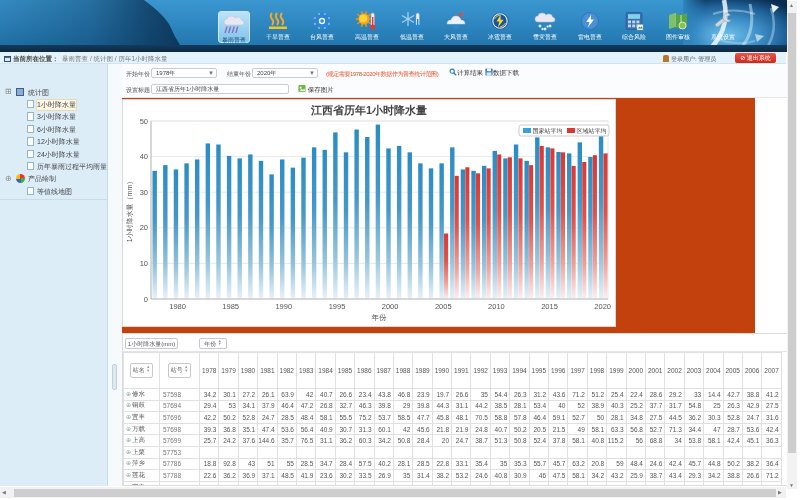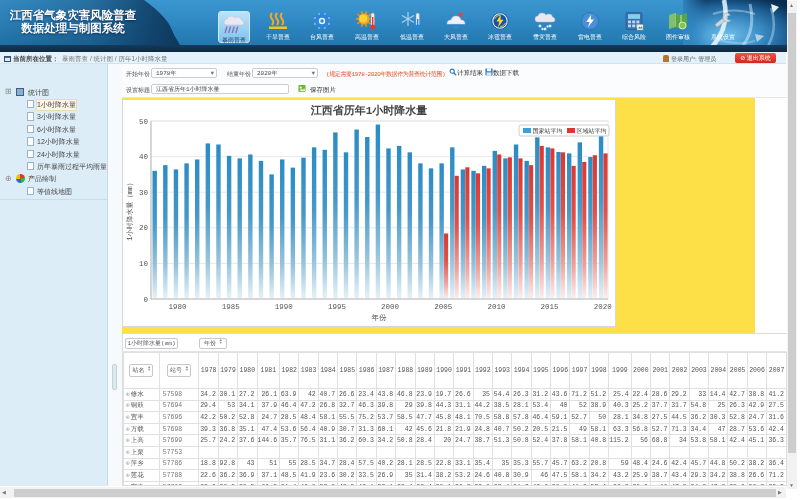--- a/index.html
+++ b/index.html
@@ -33,21 +33,21 @@
 .gico { position:absolute; left:16px; top:1.5px; width:8px; height:8px; background:linear-gradient(90deg,#7fb2d9 45%,#fff 45%,#fff 55%,#7fb2d9 55%); border:1px solid #557; }
 .wheel { position:absolute; left:16px; top:1px; width:9px; height:9px; border-radius:50%; background:conic-gradient(#e33 0 25%,#3b3 25% 50%,#36c 50% 75%,#fb0 75% 100%); }
 .ptxt { position:absolute; left:28px; top:1px; }
 .pgico { position:absolute; left:27px; top:1px; width:7px; height:8.5px; background:#fff; border:1px solid #9ab4c8; }
 .ctxt { position:absolute; left:37px; top:1px; }
 .selitem { background:#fdf6e2; outline:1px solid #e7dcb8; }
 
 #splitcol { position:absolute; left:108px; top:64px; width:14px; height:422px; background:#f6fafc; }
 #splithandle { position:absolute; left:4px; top:300px; width:5px; height:26px; background:#dfe8ee; border:1px solid #c2d2dd; border-radius:2px; }
 
-#content { position:absolute; left:122px; top:64px; width:633px; height:422px; background:#fde047;font-family:Liberation Mono, monospace; }
+#content { position:absolute; left:122px; top:64px; width:633px; height:422px; background:#c2410c; }
 #toolbar { position:absolute; left:0; top:0; width:665px; height:34px; background:#fbfcfd; border-bottom:1px solid #e4e8ec; font-size:6px; color:#555; }
 .tlabel { position:absolute; }
 .combo { position:absolute; height:10px; background:#fff; border:1px solid #c9ccd0; border-radius:2px; font-size:6px; color:#444; line-height:9px; padding-left:4px; }
 .combo .arr { position:absolute; right:2px; top:0; color:#777; font-size:6px; }
 .redhint { position:absolute; color:#e8502a; font-size:6px; letter-spacing:-0.4px; }
 .tbtn { position:absolute; font-size:6.5px; color:#333; }
 
 #chartpanel { position:absolute; left:0; top:35px; width:494px; height:228px; background:#fff; border:1px solid #d8d8d8; }
 
 #tablewrap { position:absolute; left:0; top:269px; width:665px; height:153px; background:#fff; border:1px solid #dcdcdc; border-right:none; overflow:hidden; }
@@ -102,21 +102,20 @@
 <rect x="0" y="0" width="104" height="52" fill="url(#esp)"></rect>
 <path d="M24 52 Q48 30 41 0" stroke="#eef8ff" stroke-width="4.5" fill="none" opacity="0.85"></path>
 <path d="M54 52 Q74 34 67 4" stroke="#d8eefb" stroke-width="3" fill="none" opacity="0.5"></path>
 <path d="M85 46 Q95 28 88 8" stroke="#bfe0f4" stroke-width="2.5" fill="none" opacity="0.45"></path>
 <path d="M30 14 q20 -7 42 0" stroke="#ffffff" stroke-width="2.2" fill="none" opacity="0.35"></path>
 <path d="M36 40 q18 6 36 1" stroke="#e8f4fc" stroke-width="2" fill="none" opacity="0.3"></path>
 <path d="M88 4 l8 3 l-6 6 z" fill="#f4fafe" opacity="0.95"></path>
 <path d="M72 34 l9 2 l-7 6 z" fill="#cfe0ec" opacity="0.8"></path>
 <rect x="0" y="0" width="104" height="52" fill="url(#efade)"></rect>
 </svg>
-    <div id="apptitle">江西省气象灾害风险普查<br>数据处理与制图系统</div>
     <div class="icon sel" style="left:218px;">
         <svg width="24" height="22" viewBox="0 0 24 22">
           <path d="M5 12 q-3 0 -3 -3 q0 -3 3 -3 q0.5 -3 4 -3 q3 0 4 2 q1 -1 3 -1 q3 0 3.5 3 q2.5 0.5 2.5 2.8 q0 2.2 -3 2.2 z" fill="#e8e8f2" stroke="#bcbccc" stroke-width="0.5"></path>
           <line x1="5.0" y1="13.5" x2="3.0" y2="20" stroke="#8a6fb8" stroke-width="1.4"></line>
           <line x1="8.6" y1="13.5" x2="6.6" y2="20" stroke="#8a6fb8" stroke-width="1.4"></line>
           <line x1="12.2" y1="13.5" x2="10.2" y2="20" stroke="#8a6fb8" stroke-width="1.4"></line>
           <line x1="15.8" y1="13.5" x2="13.8" y2="20" stroke="#8a6fb8" stroke-width="1.4"></line>
         </svg>
         <div class="ilabel">暴雨普查</div>
       </div>

